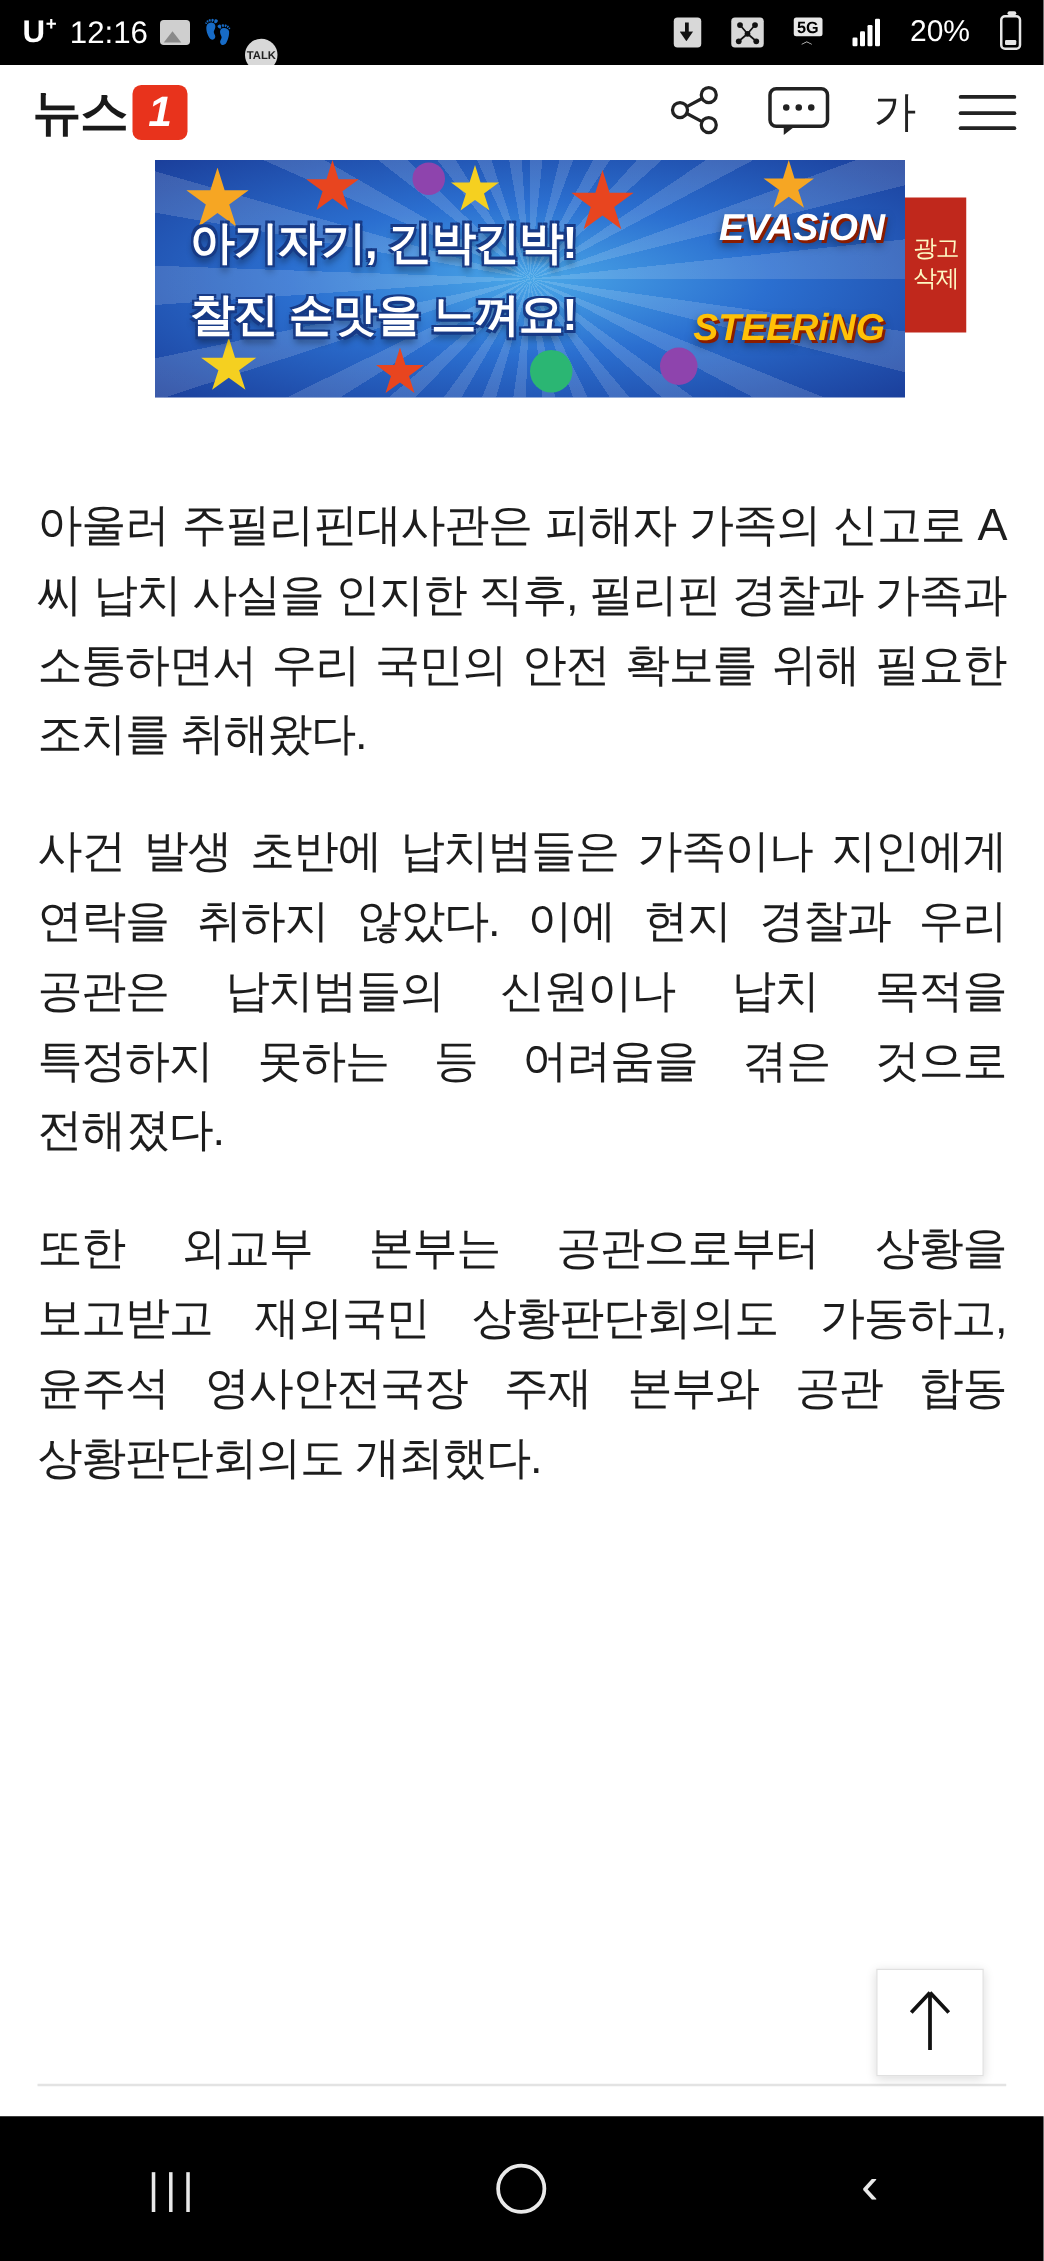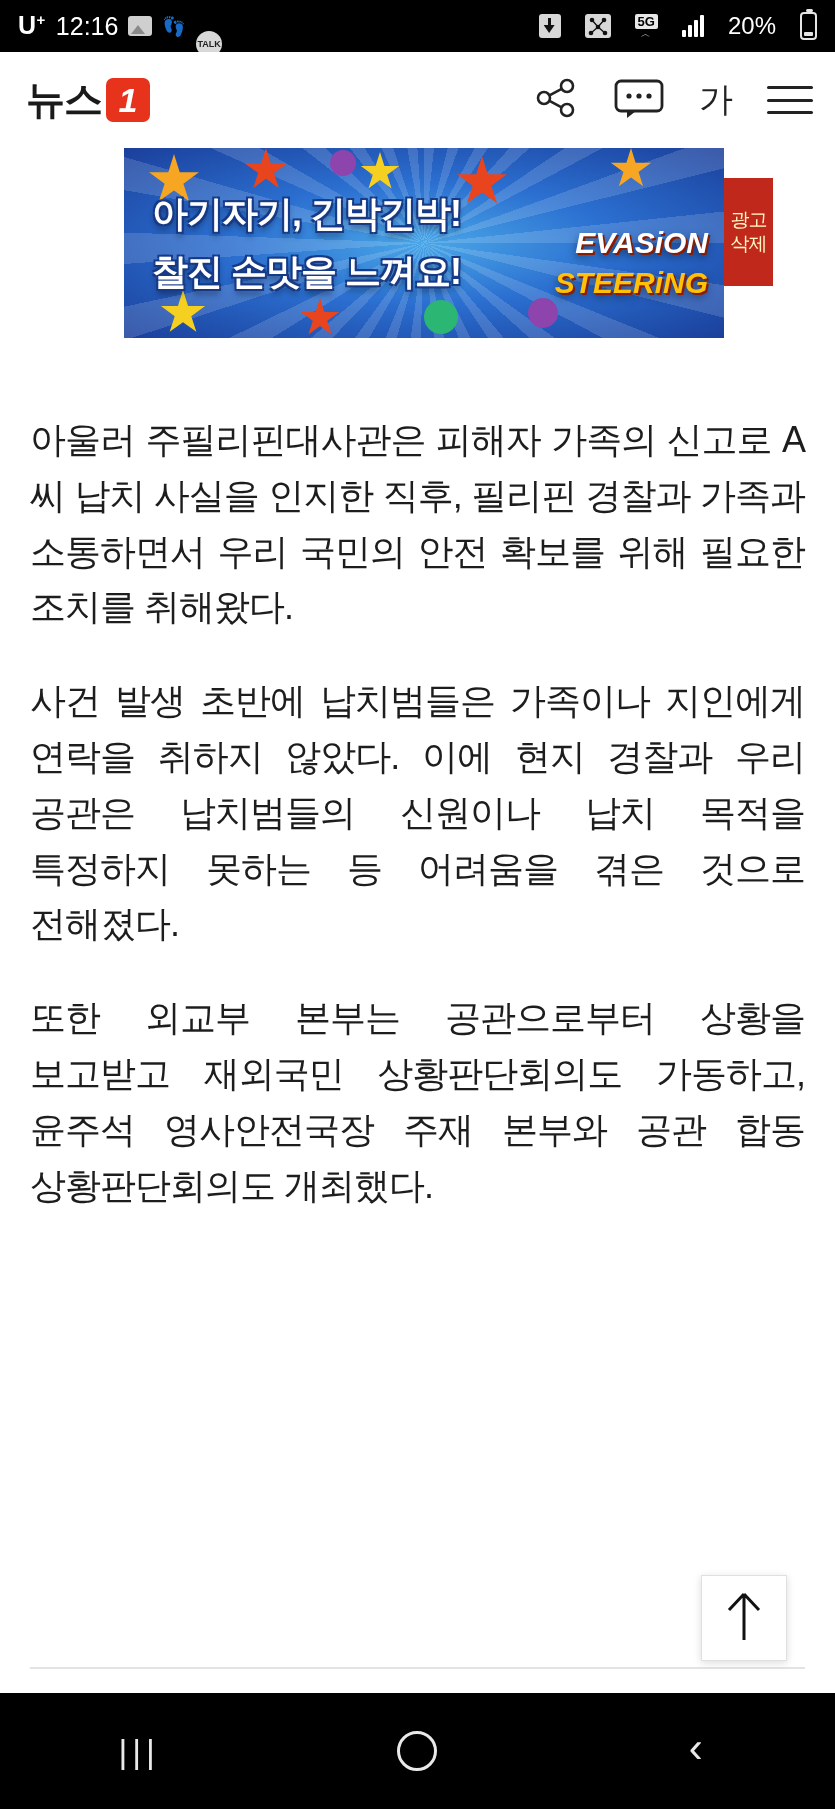--- a/index.html
+++ b/index.html
@@ -136,21 +136,21 @@
     position: absolute; top: -5px; left: 4px;
     width: 7px; height: 3px; background: #e6e6e6; border-radius: 2px;
   }
   .ic-batt span {
     display: block; width: 100%; height: 20%;
     background: #e6e6e6; border-radius: 1px;
   }
 
   
   .app-header {
-    height: 96px;
+    height: 76px;
     background: #ffffff;
     display: flex;
     align-items: center;
     justify-content: space-between;
     padding: 0 22px 0 26px;
     flex: 0 0 auto;
   }
   .logo {
     display: flex;
     align-items: center;
@@ -242,21 +242,21 @@
   .ad-brand1, .ad-brand2 {
     position: absolute;
     right: 16px;
     font-weight: 800;
     font-style: italic;
     color: #ffffff;
     font-size: 30px;
     text-shadow: 2px 2px 0 #8a1c00, 0 4px 8px rgba(0,0,0,.5);
     white-space: nowrap;
   }
-  .ad-brand1 { top: 38px; margin-top: 40px; }
+  .ad-brand1 { top: 38px; }
   .ad-brand2 { top: 118px; color: #ffc107; }
   .ad-close {
     position: absolute;
     right: 0; top: 30px;
     width: 49px; height: 108px;
     background: #c0281c;
     color: #fef9c3;
     font-size: 19px;
     line-height: 1.25;
     text-align: center;

